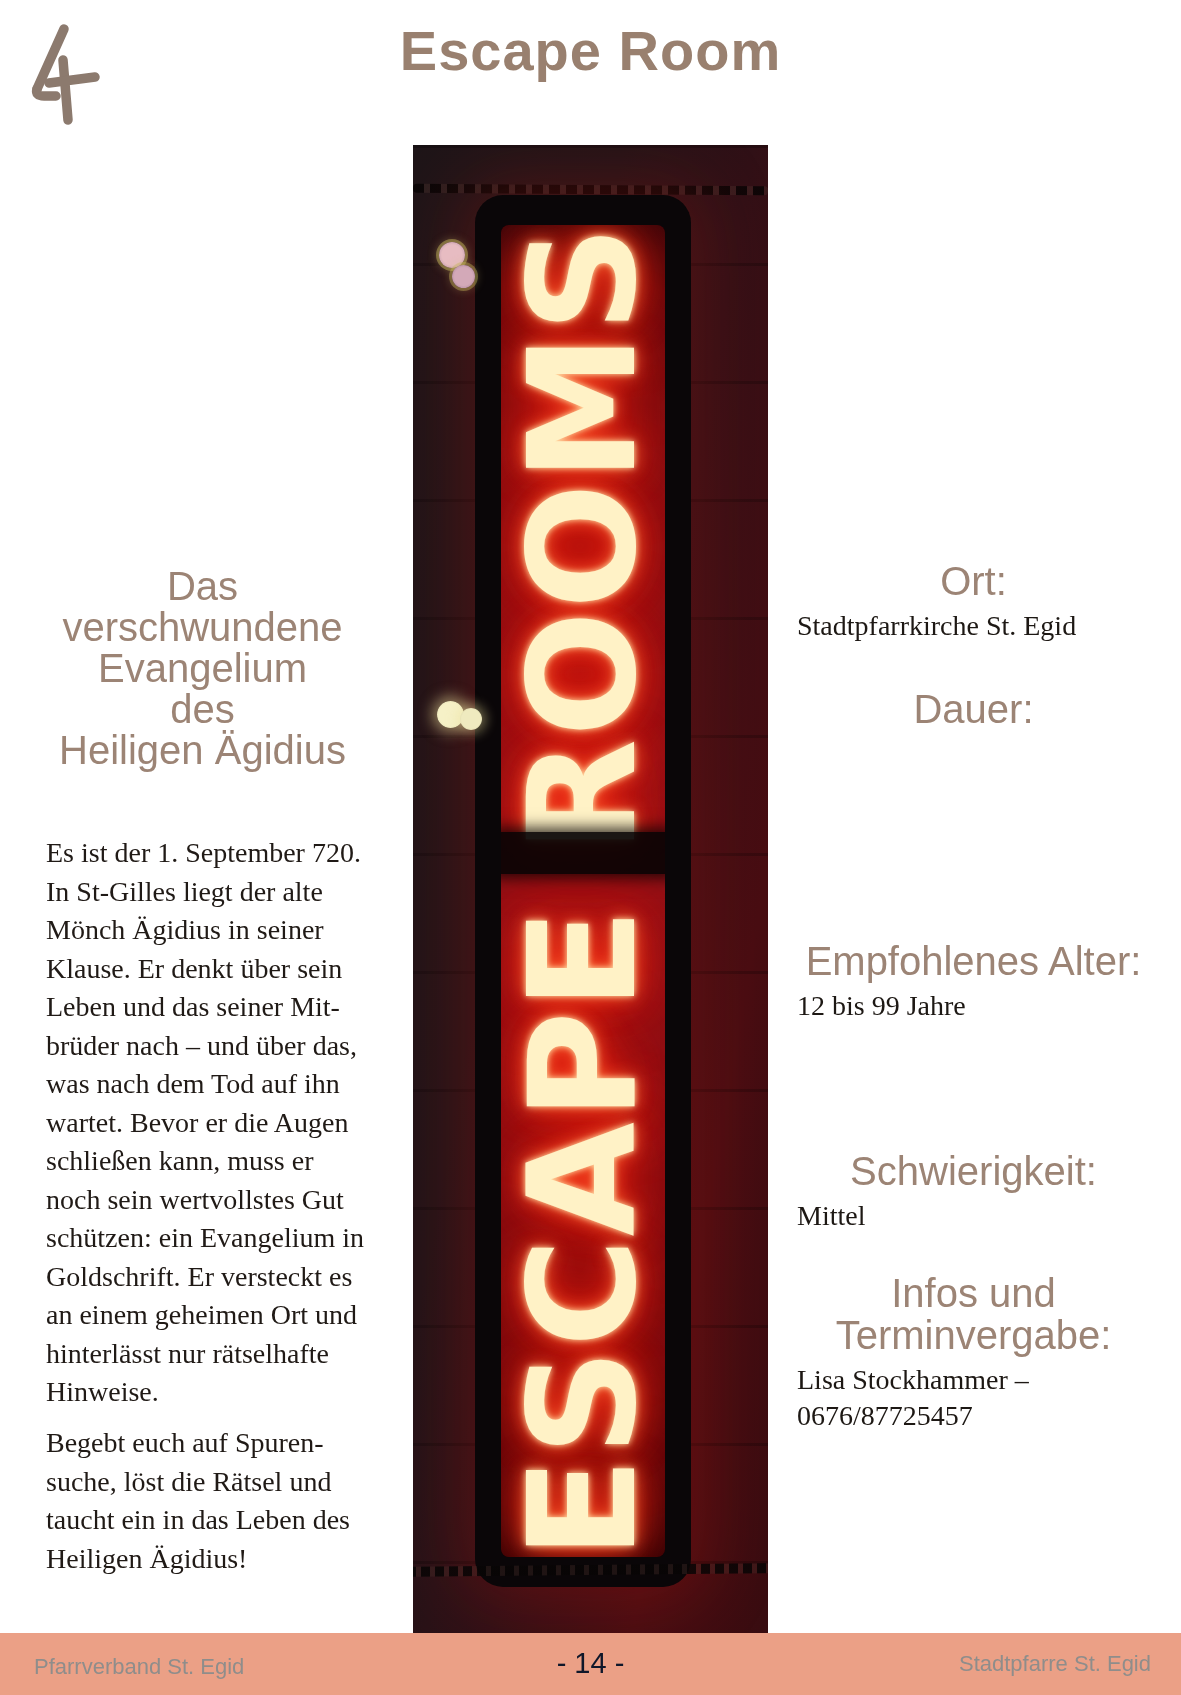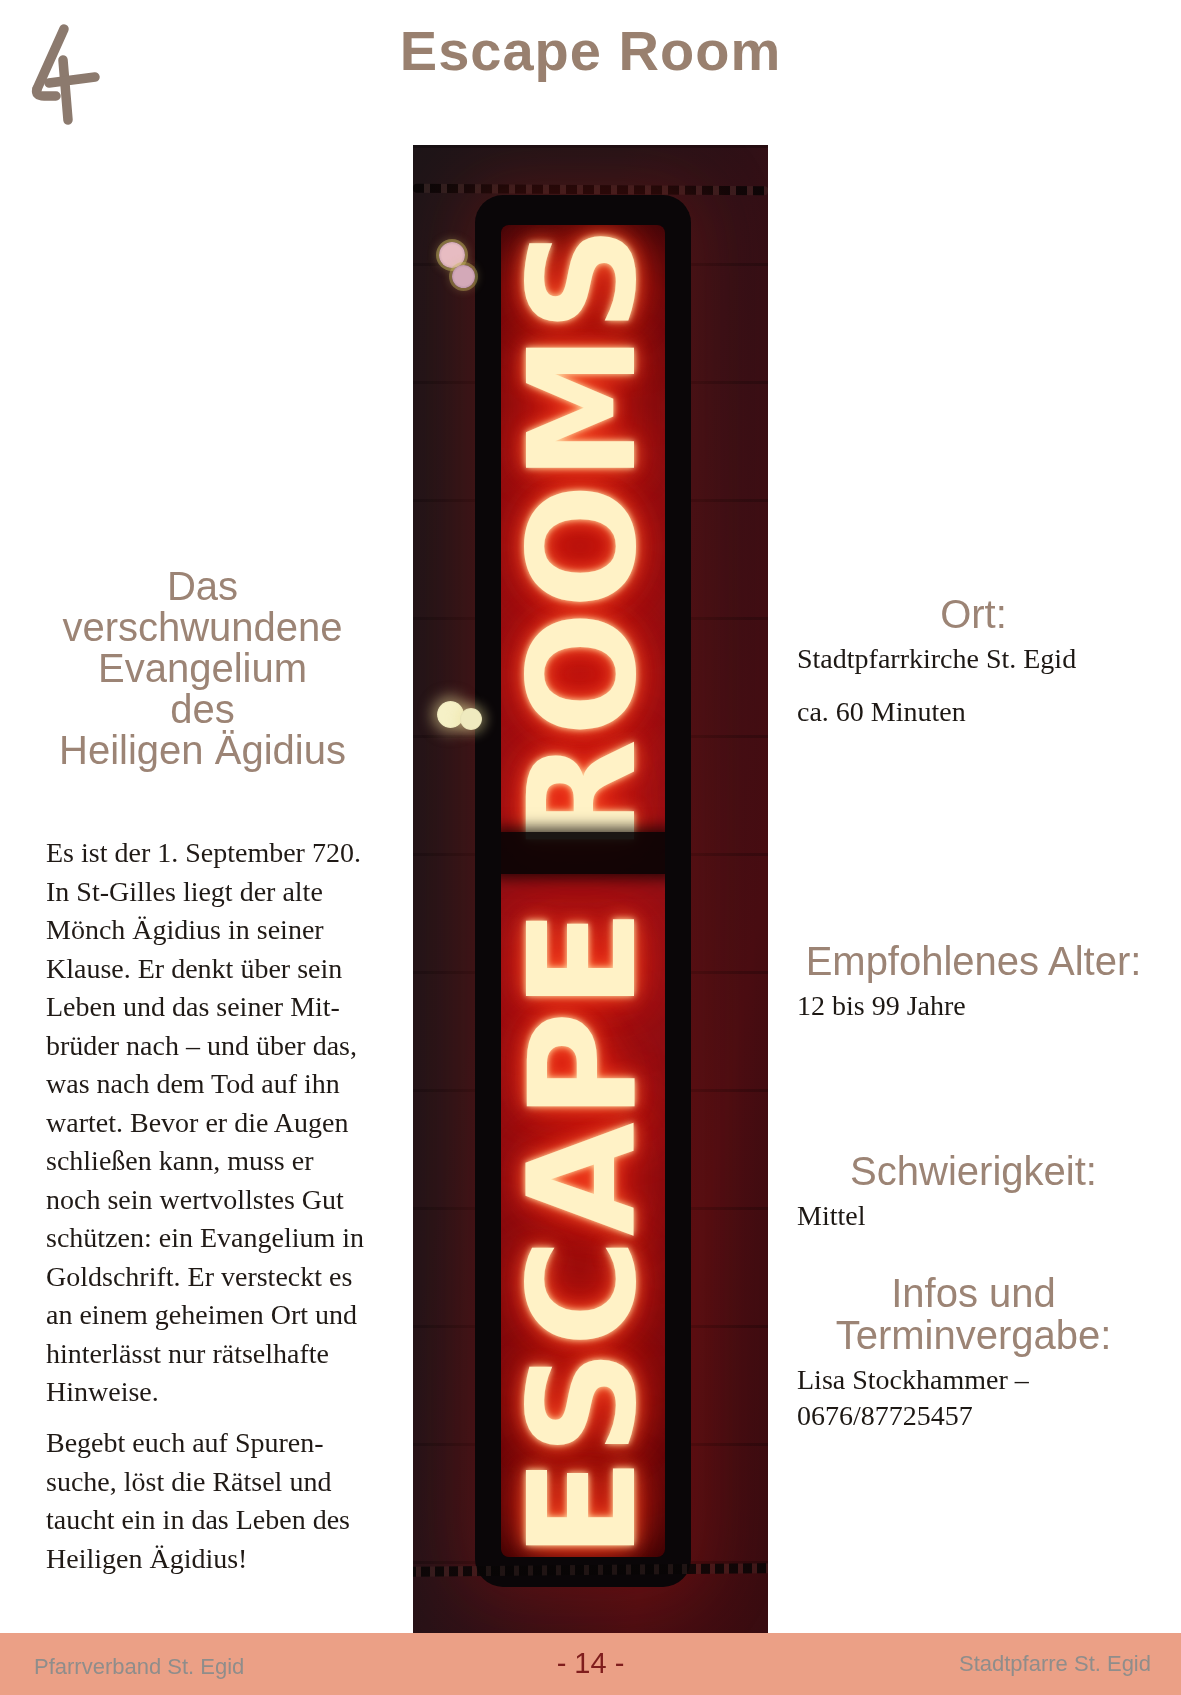--- a/index.html
+++ b/index.html
@@ -56,35 +56,35 @@
   .story-para{position:absolute;left:30px;width:356px;margin:16px;white-space:pre-line;
          font-family:"Liberation Serif",serif;font-size:28px;line-height:38.5px;color:#201a16;}
   .story-para.p1{top:818px;}
   .story-para.p2{top:1408px;}
 
   
   .detail{position:absolute;left:797px;width:353px;}
   .detail .label{text-align:center;white-space:pre-line;font-size:40px;line-height:42px;color:#9c8475;}
   .detail .value{margin-top:6px;white-space:pre-line;text-align:left;
          font-family:"Liberation Serif",serif;font-size:28px;line-height:36px;color:#1d1814;}
-  .detail.d1{top:560px;margin-top:33px;}
+  .detail.d1{top:560px;}
   .detail.d2{top:688px;}
   .detail.d3{top:814px;}
   .detail.d4{top:940px;}
   .detail.d5{top:1150px;}
   .detail.d6{top:1272px;}
 
   
   .footer{position:absolute;left:0;top:1633px;width:1181px;height:62px;background:#eba086;}
   .footer .f-left{position:absolute;left:34px;top:0;height:68px;display:flex;align-items:center;
          font-size:22px;color:#8f8d8b;}
   .footer .f-right{position:absolute;right:30px;top:0;height:62px;display:flex;align-items:center;
          font-size:22px;color:#8f8d8b;}
   .footer .f-center{position:absolute;left:0;width:1181px;top:0;height:60px;display:flex;
-         align-items:center;justify-content:center;font-size:29px;color:#7f1d1d;}
+         align-items:center;justify-content:center;font-size:29px;color:#0f172a;}
 </style>
 </head>
 <body>
 
 <div class="page">
 
   <svg class="logo" width="100" height="130" viewBox="0 0 100 130">
     <g stroke="#8c7a6e" stroke-width="9.5" stroke-linecap="round" fill="none">
       <path d="M44 13 L17 73"></path>
       <path d="M17 73 Q15 80 24 80 L36 80"></path>
@@ -134,21 +134,21 @@
   <p class="story-para p2">Begebt euch auf Spuren-
 suche, löst die Rätsel und
 taucht ein in das Leben des
 Heiligen Ägidius!</p>
 
   <div class="detail d1">
     <div class="label">Ort:</div>
     <div class="value">Stadtpfarrkirche St. Egid</div>
   </div>
   <div class="detail d2">
-    <div class="value">ca. 60 Minuten</div>
+    <div class="label">Dauer:</div>
   </div>
   <div class="detail d4">
     <div class="label">Empfohlenes Alter:</div>
     <div class="value">12 bis 99 Jahre</div>
   </div>
   <div class="detail d5">
     <div class="label">Schwierigkeit:</div>
     <div class="value">Mittel</div>
   </div>
   <div class="detail d6">

